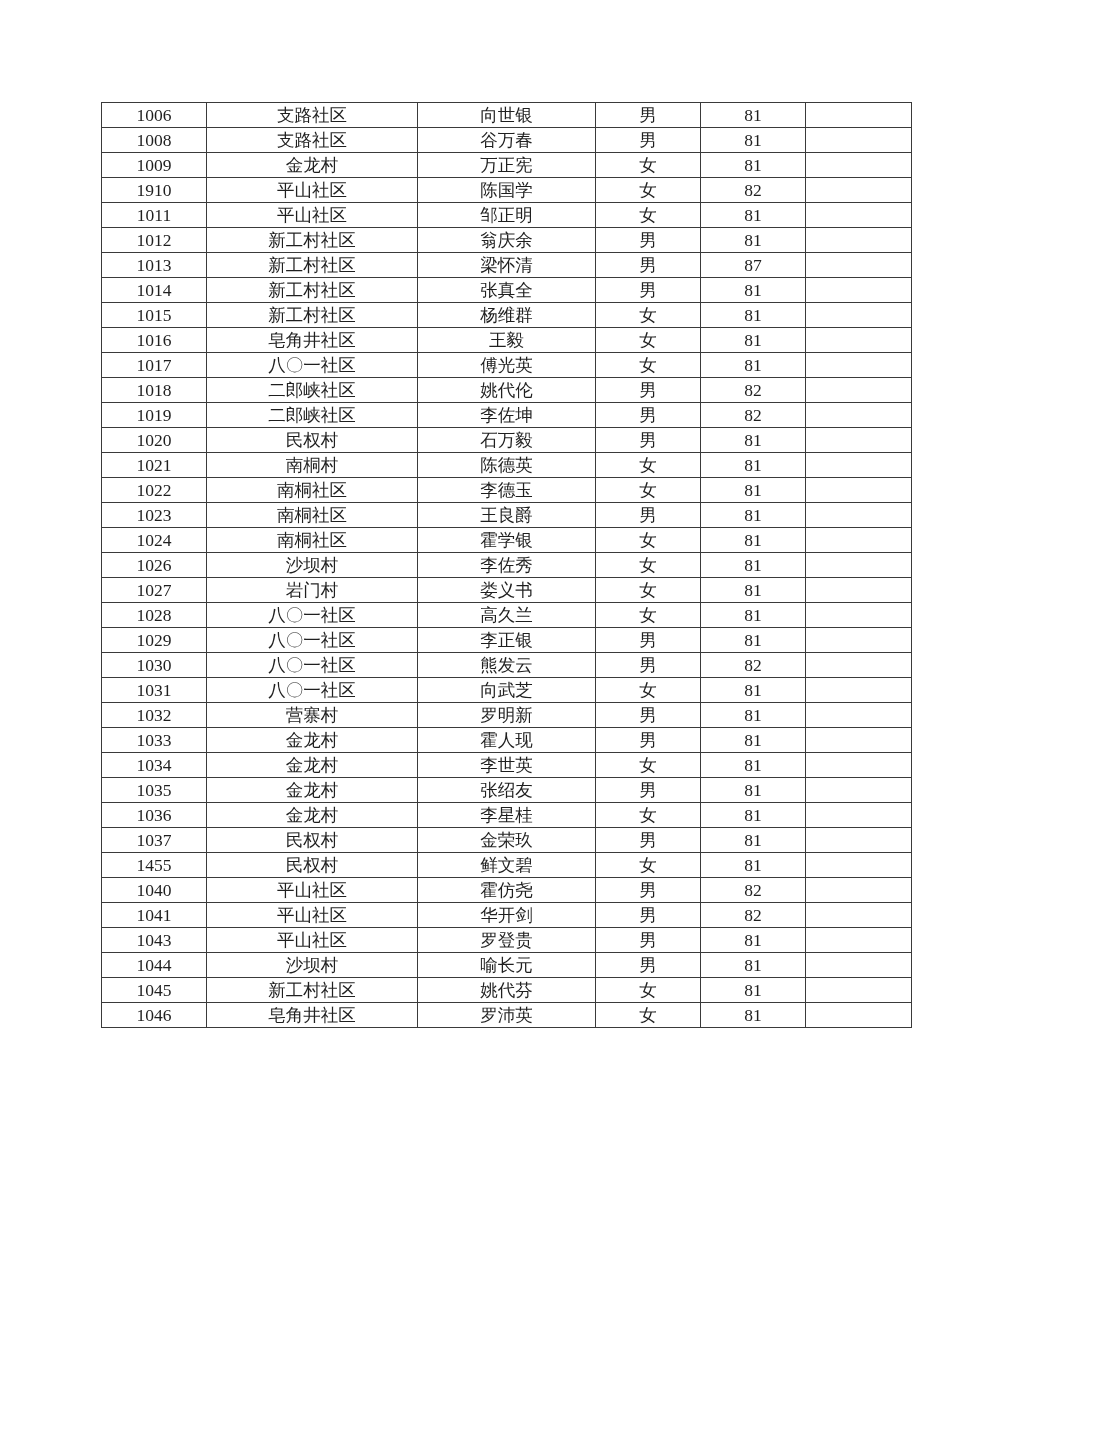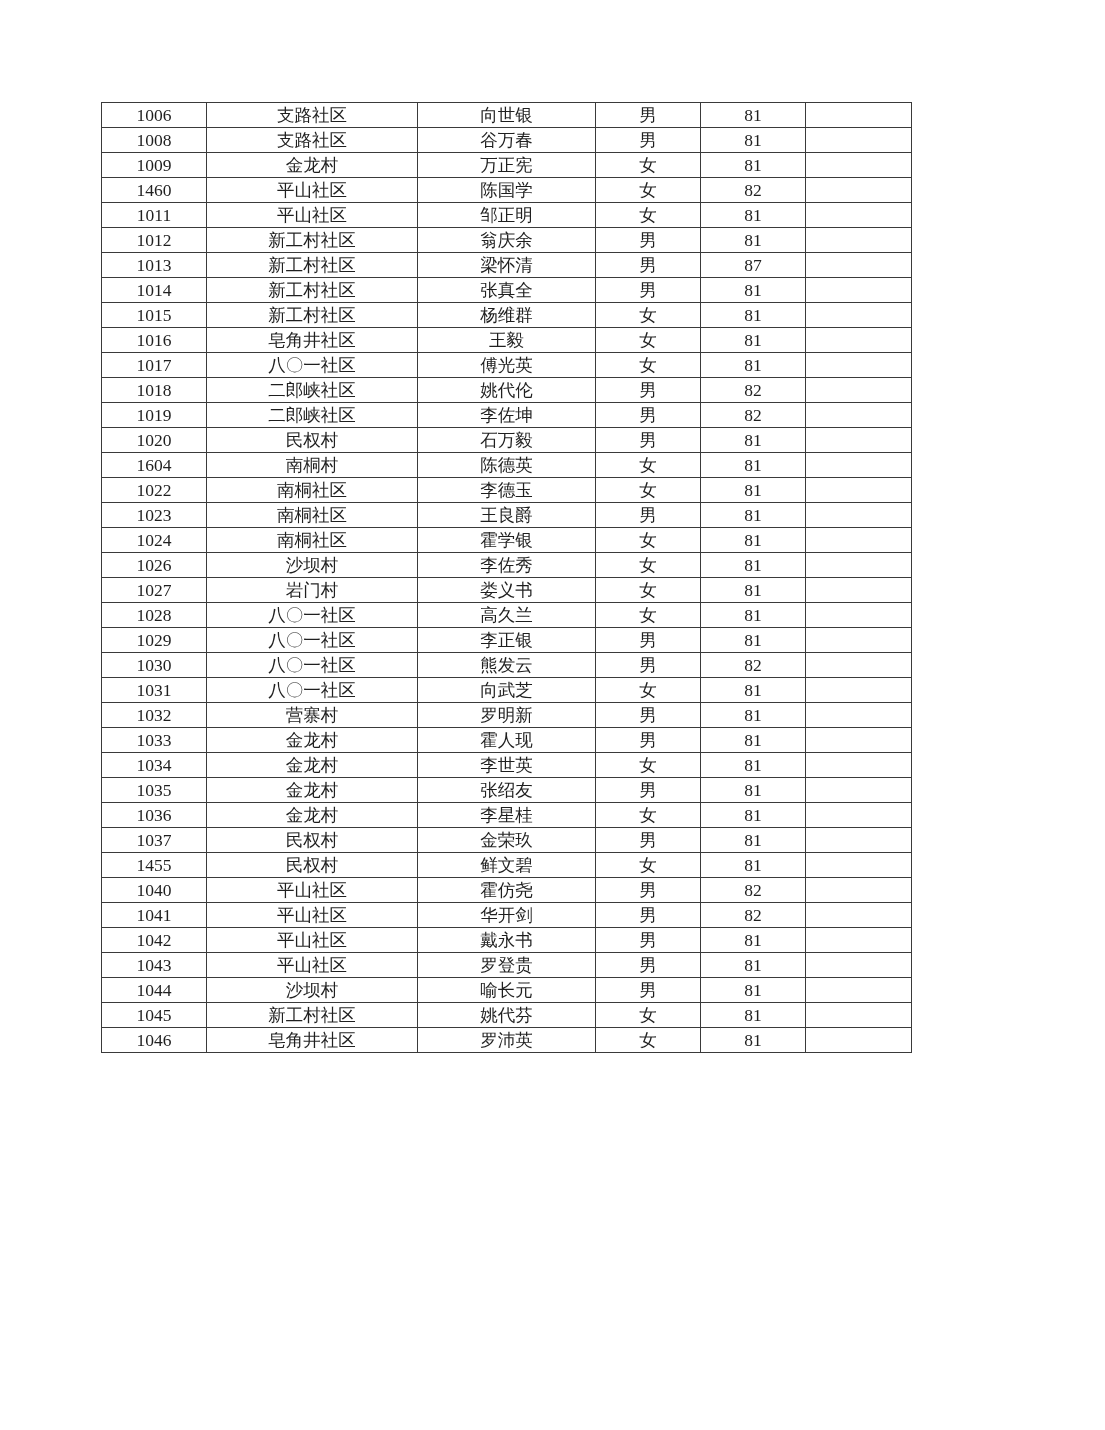--- a/index.html
+++ b/index.html
@@ -66,21 +66,21 @@
         </tr>
         <tr>
           <td>1009</td>
           <td>金龙村</td>
           <td>万正宪</td>
           <td>女</td>
           <td>81</td>
           <td></td>
         </tr>
         <tr>
-          <td>1460</td>
+          <td>1910</td>
           <td>平山社区</td>
           <td>陈国学</td>
           <td>女</td>
           <td>82</td>
           <td></td>
         </tr>
         <tr>
           <td>1011</td>
           <td>平山社区</td>
           <td>邹正明</td>
@@ -154,21 +154,21 @@
         </tr>
         <tr>
           <td>1020</td>
           <td>民权村</td>
           <td>石万毅</td>
           <td>男</td>
           <td>81</td>
           <td></td>
         </tr>
         <tr>
-          <td>1604</td>
+          <td>1021</td>
           <td>南桐村</td>
           <td>陈德英</td>
           <td>女</td>
           <td>81</td>
           <td></td>
         </tr>
         <tr>
           <td>1022</td>
           <td>南桐社区</td>
           <td>李德玉</td>
@@ -303,28 +303,20 @@
           <td>男</td>
           <td>82</td>
           <td></td>
         </tr>
         <tr>
           <td>1041</td>
           <td>平山社区</td>
           <td>华开剑</td>
           <td>男</td>
           <td>82</td>
-          <td></td>
-        </tr>
-        <tr>
-          <td>1042</td>
-          <td>平山社区</td>
-          <td>戴永书</td>
-          <td>男</td>
-          <td>81</td>
           <td></td>
         </tr>
         <tr>
           <td>1043</td>
           <td>平山社区</td>
           <td>罗登贵</td>
           <td>男</td>
           <td>81</td>
           <td></td>
         </tr>

